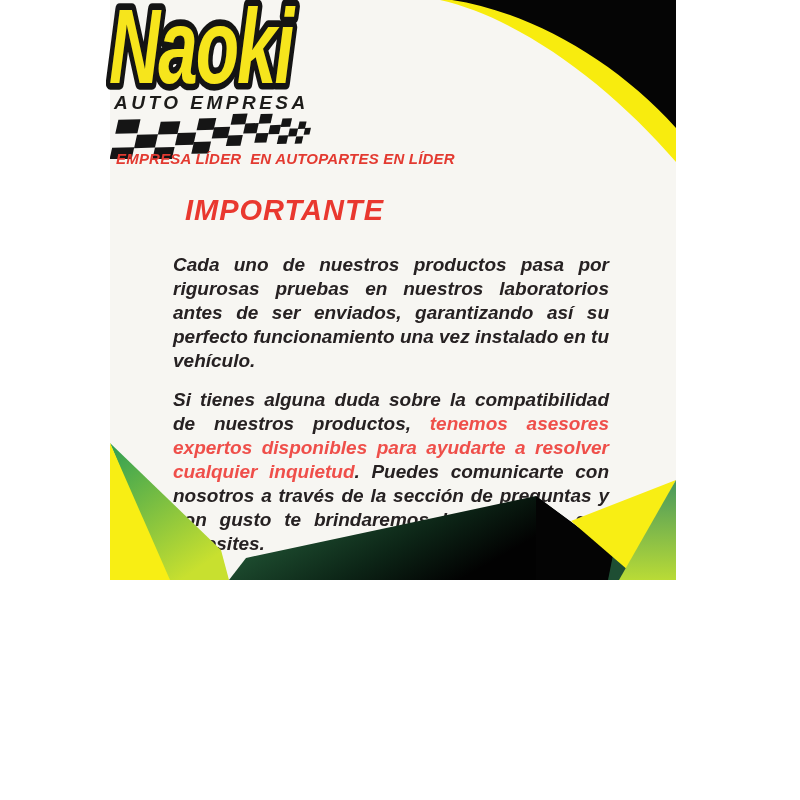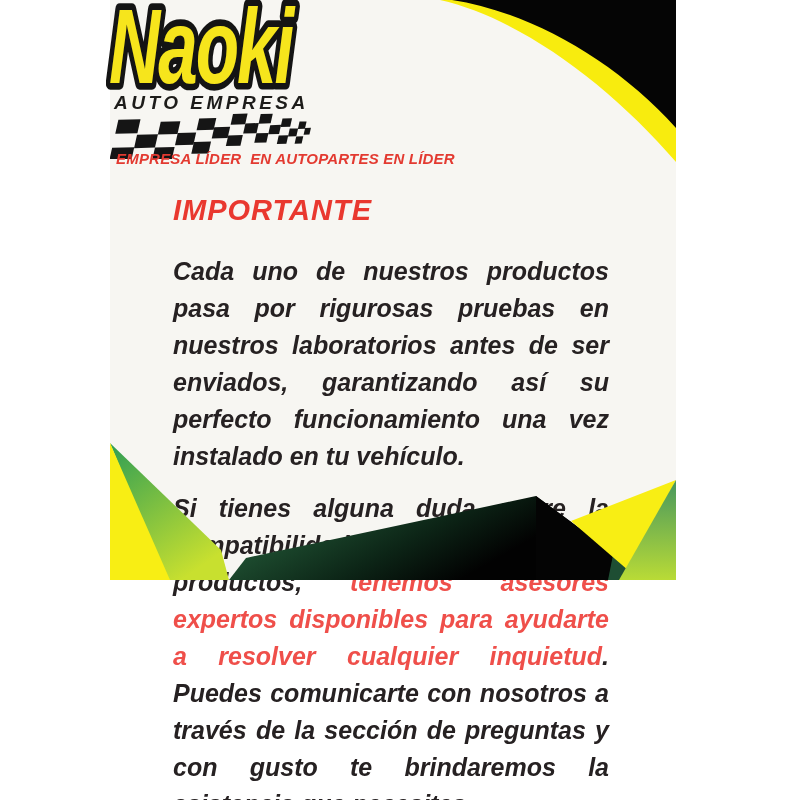--- a/index.html
+++ b/index.html
@@ -25,26 +25,26 @@
   .brand-tagline{
     position:absolute;left:6px;top:150px;
     font-size:15px;font-weight:bold;color:#e33a31;letter-spacing:0.2px;
     white-space:pre-wrap;
   }
   
   .main{
     position:absolute;left:63px;top:194px;width:452px;
   }
   .heading{
-    margin:0 0 26px 0;
+    margin:0 0 26px 12px;
     font-size:29px;font-weight:bold;letter-spacing:1px;color:#e9382f;
   }
   .main p{
     margin:0 16px 15px 0;
-    font-size:25px;line-height:37px;font-weight:bold;color:#262122;
+    font-size:19px;line-height:24px;font-weight:bold;color:#262122;
     text-align:justify;
   }
   .highlight{color:#ef4f4a;}
   
   .bottom-svg{position:absolute;left:0;bottom:0;width:566px;height:150px;display:block;}
 </style>
 </head>
 <body>
 
 <div class="flyer">

